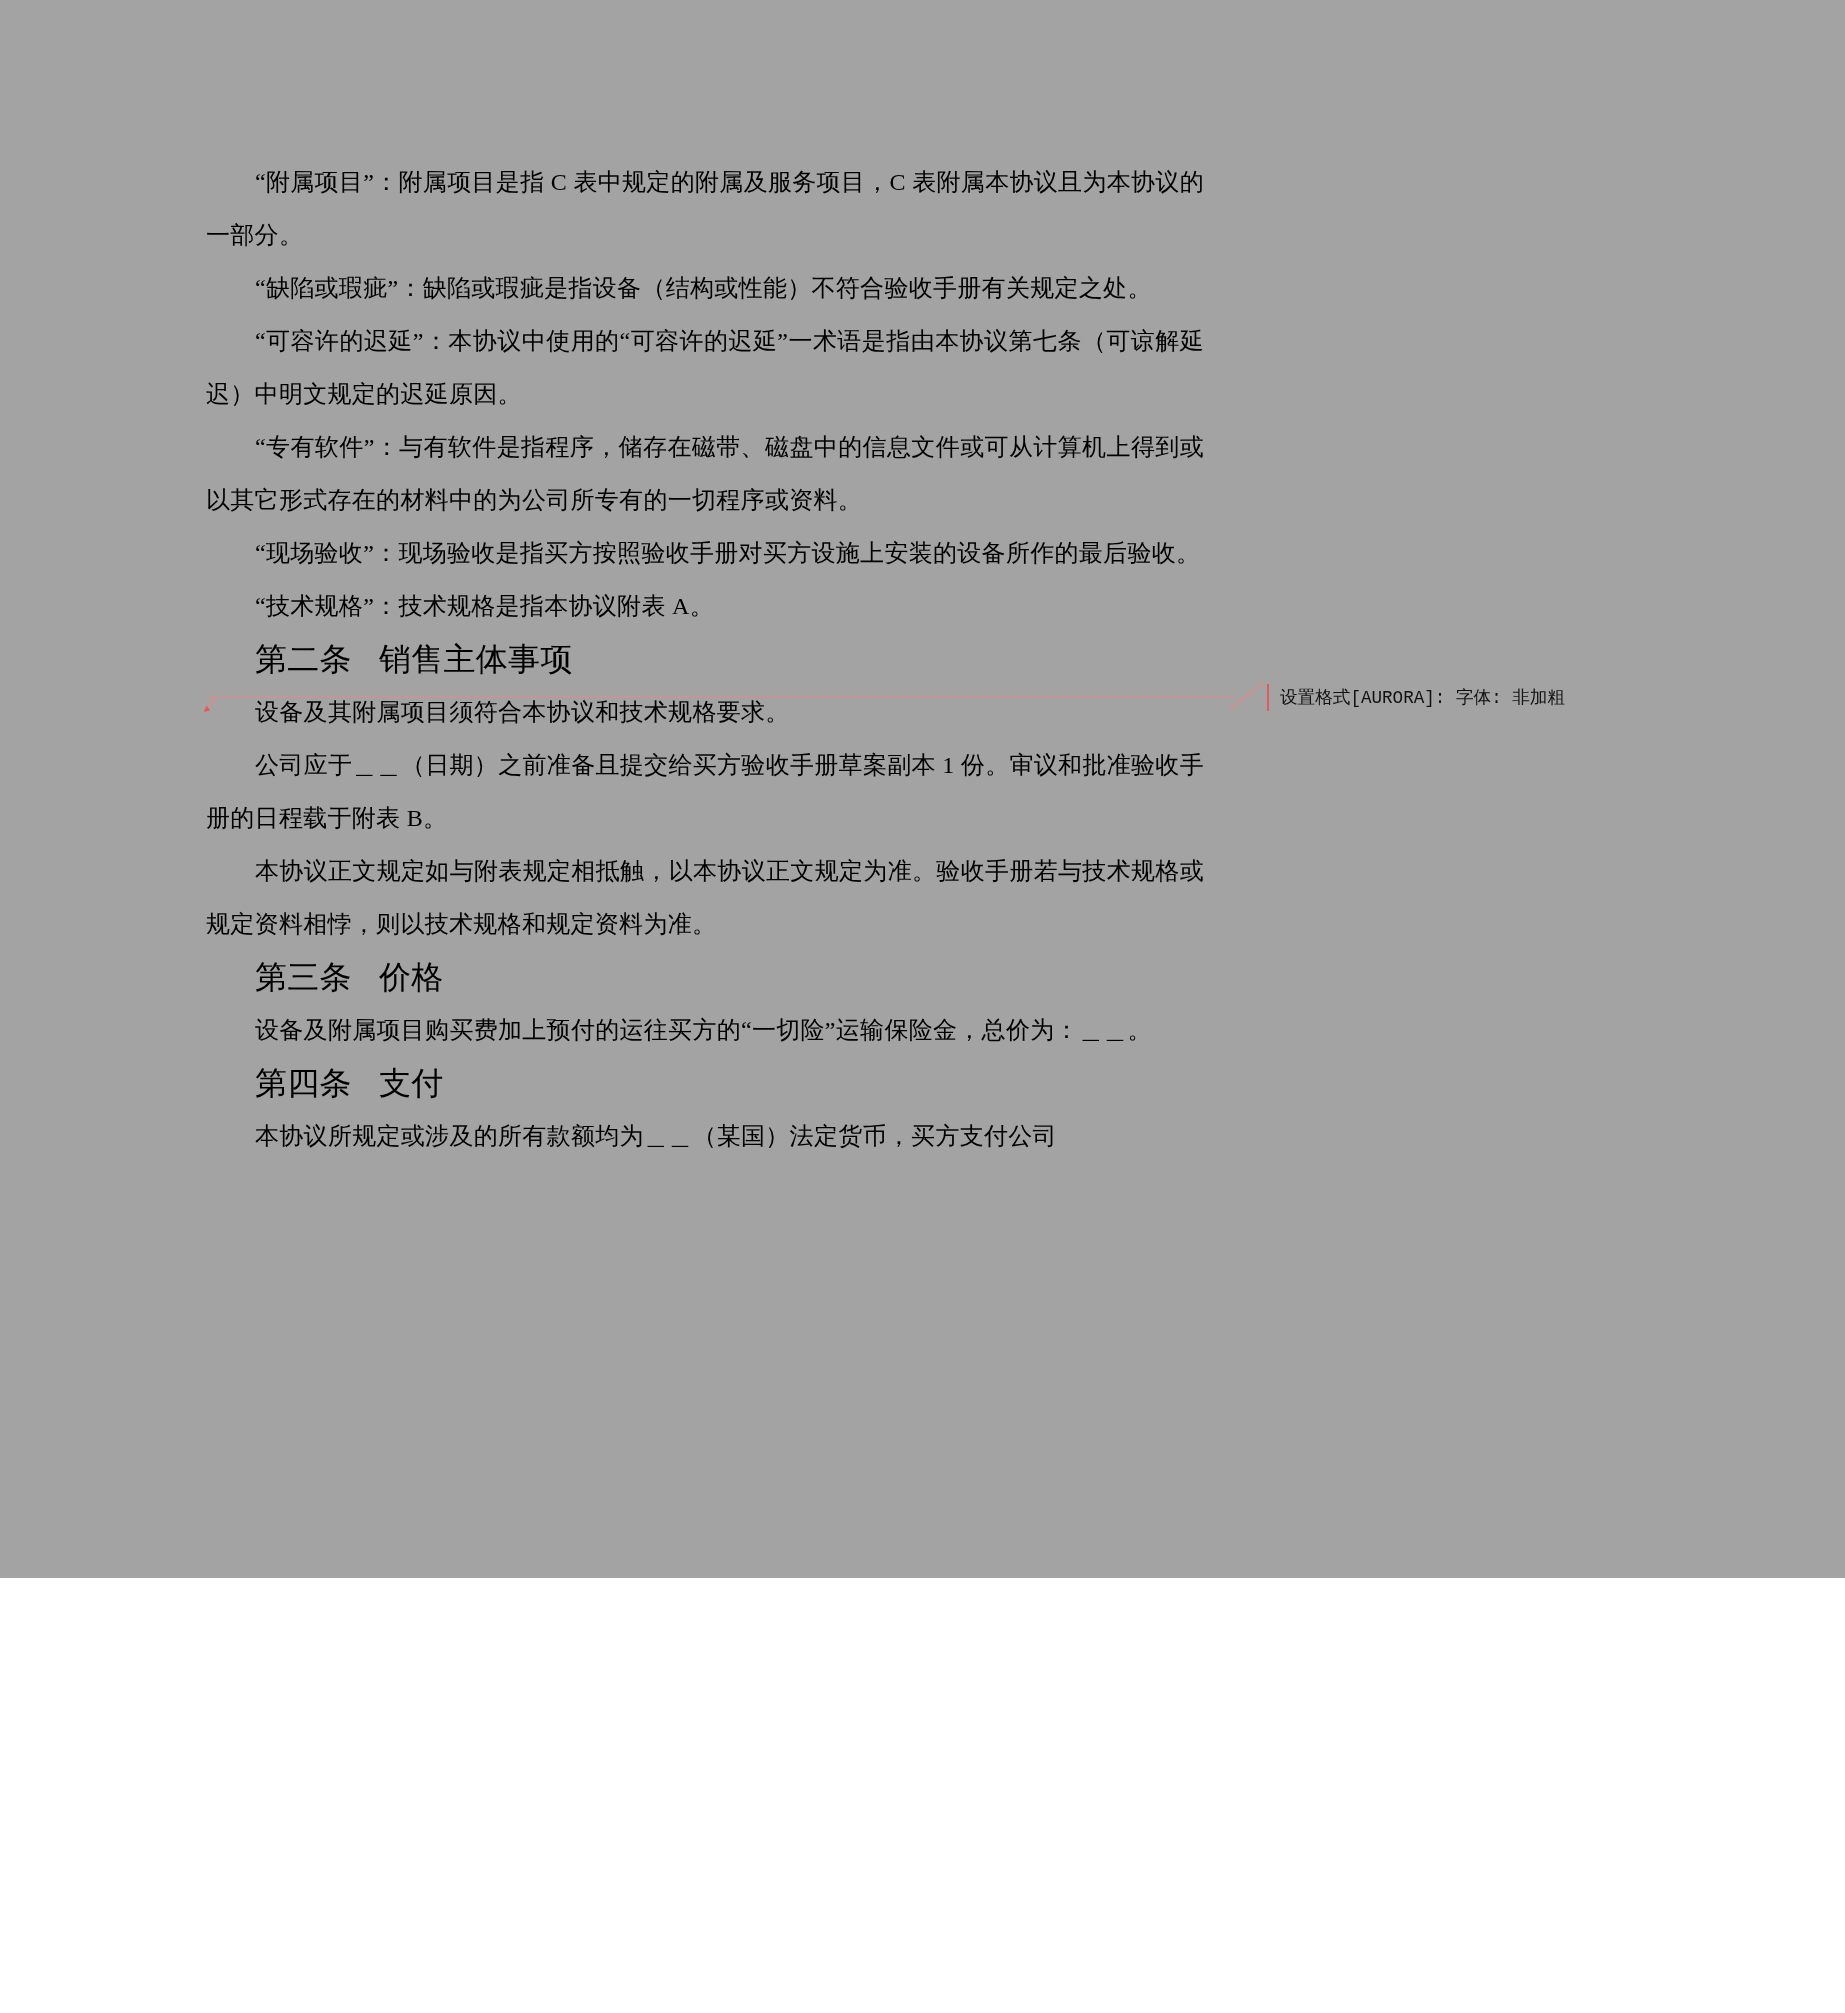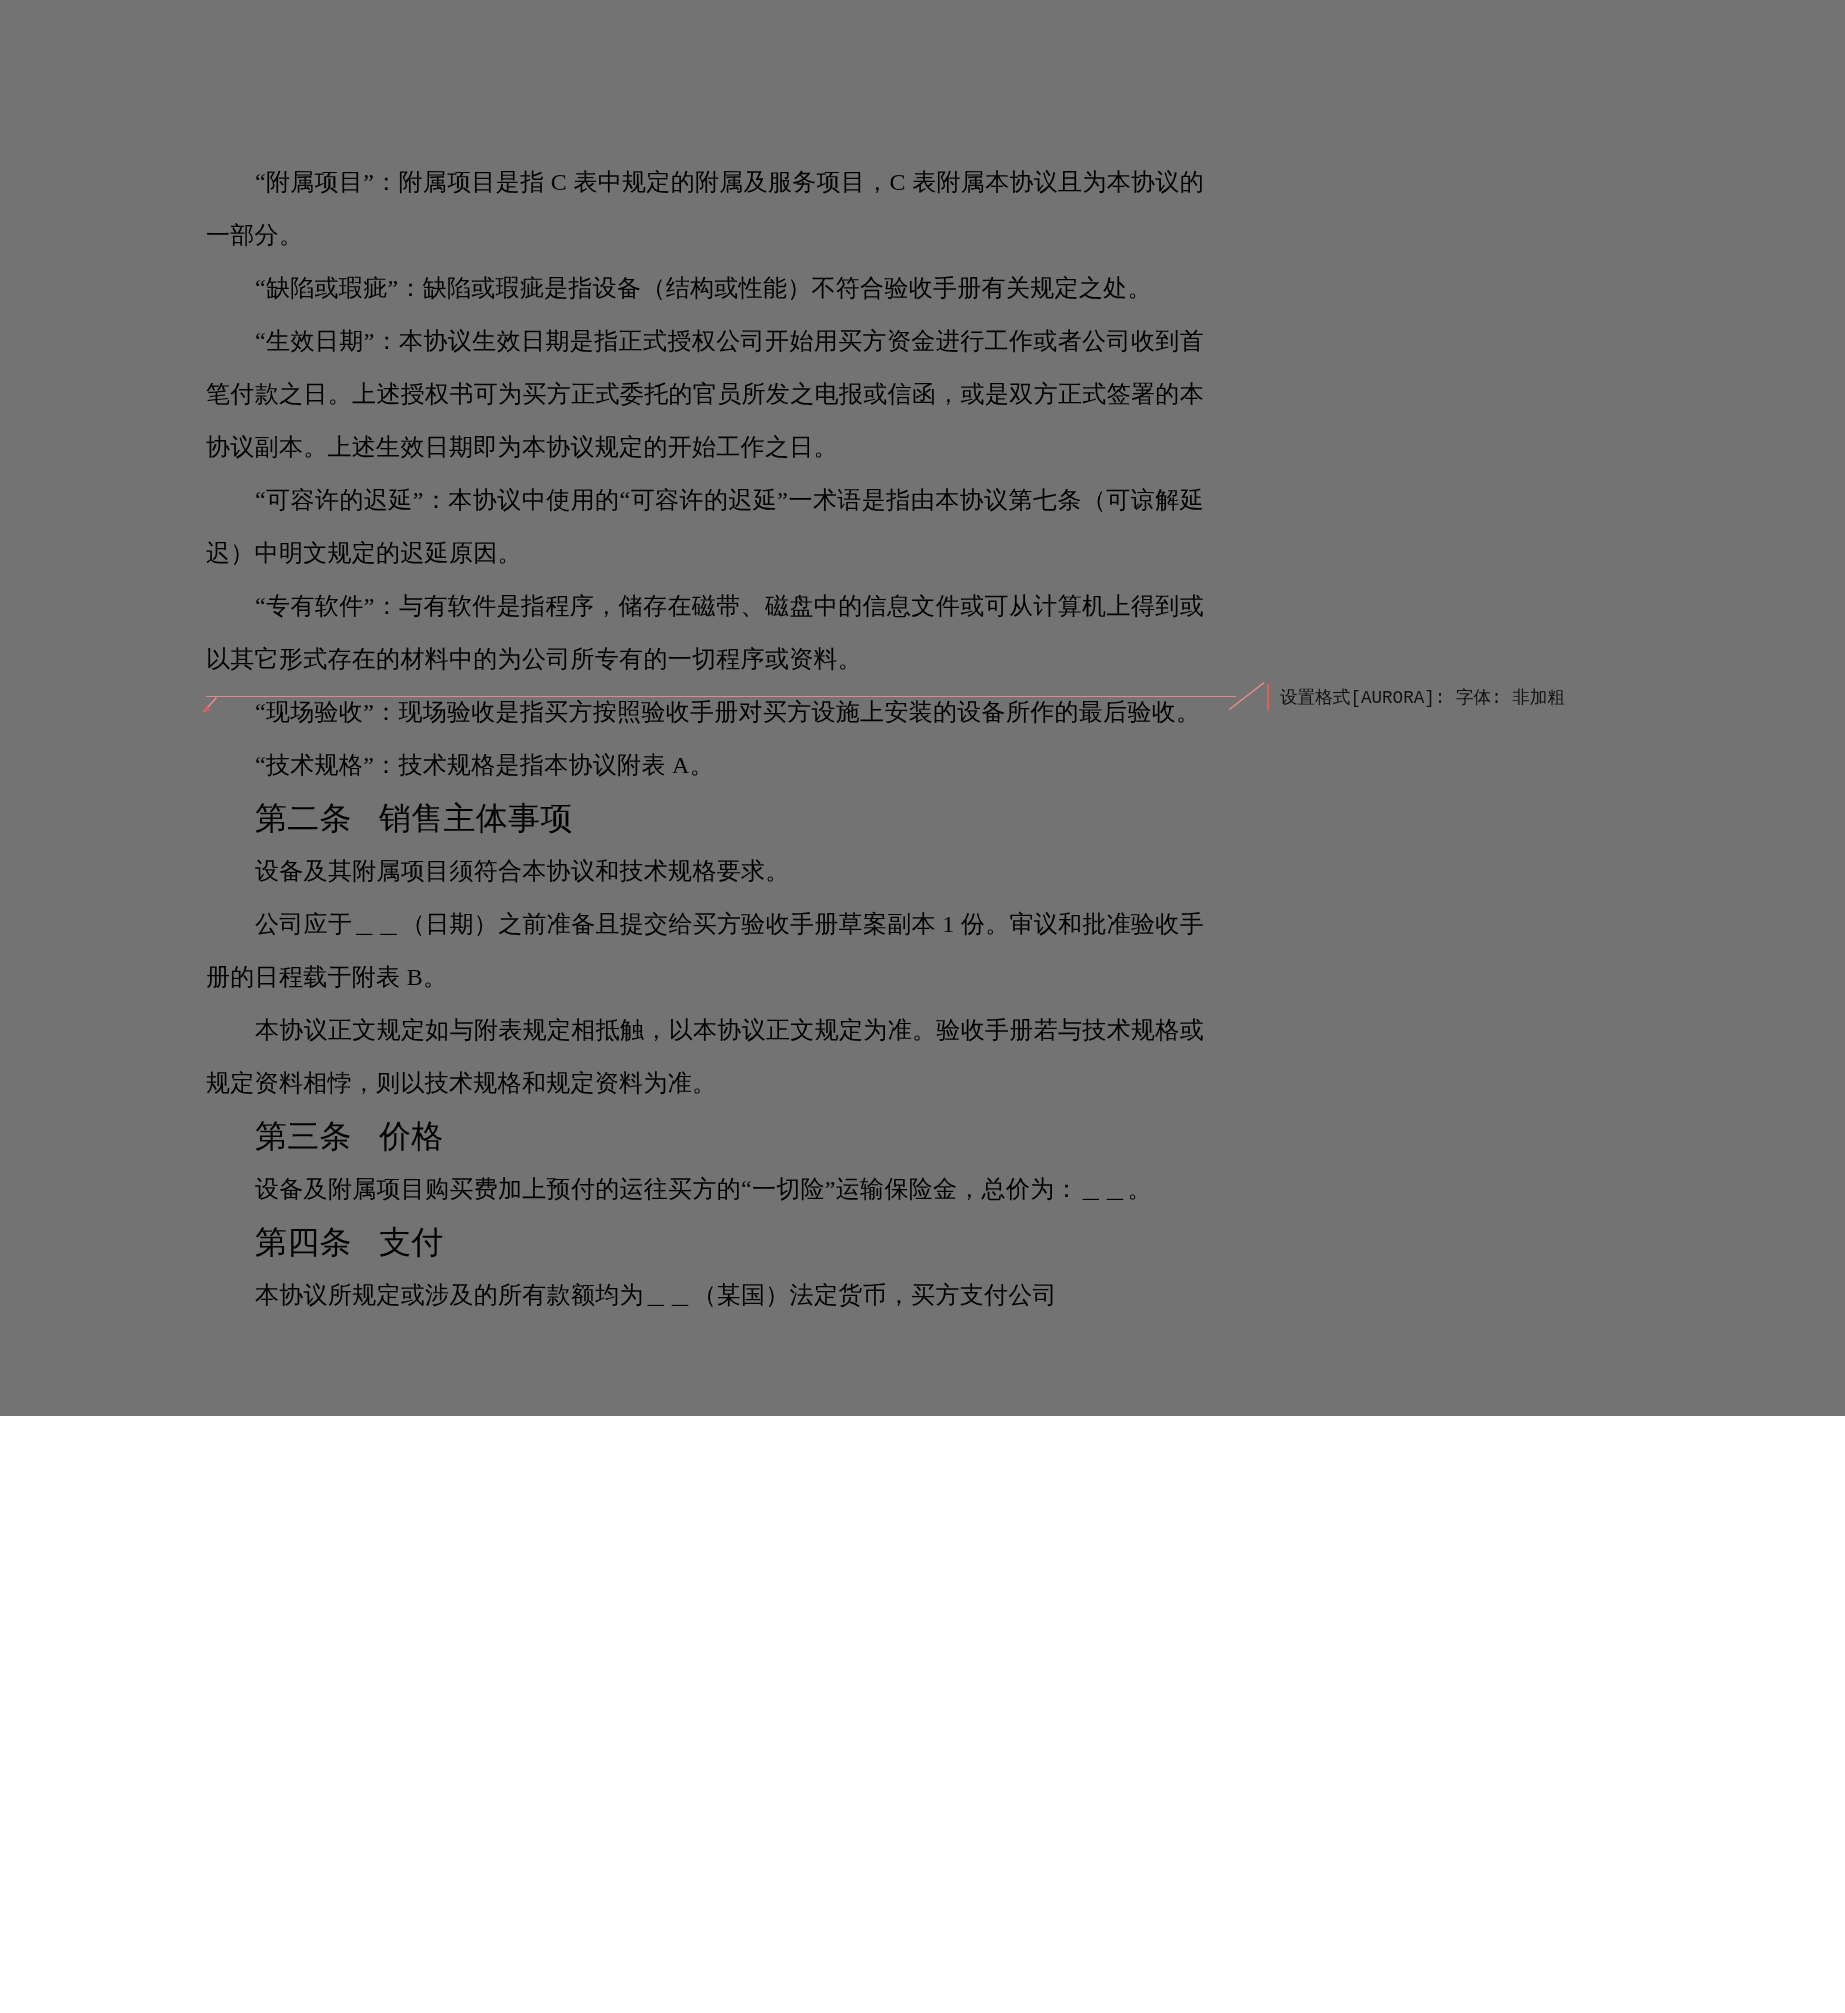--- a/index.html
+++ b/index.html
@@ -14,22 +14,22 @@
     font-family: "Liberation Serif", "DejaVu Serif", serif;
     color: #000000;
     overflow: hidden;
   }
 
   .page {
     position: absolute;
     top: 0;
     left: 0;
     width: 1846px;
-    height: 1416px;
-    background: #737373;
+    height: 1578px;
+    background: #a3a3a3;
   }
 
   
   .doc-body {
     position: absolute;
     left: 206px;
     top: 156px;
     width: 998px;
   }
 
@@ -112,21 +112,20 @@
 <body>
 
 <div class="page">
 
   <div class="doc-body">
 
     <p class="para indent">“附属项目”：附属项目是指 C 表中规定的附属及服务项目，C 表附属本协议且为本协议的一部分。</p>
 
     <p class="para indent">“缺陷或瑕疵”：缺陷或瑕疵是指设备（结构或性能）不符合验收手册有关规定之处。</p>
 
-    <p class="para indent">“生效日期”：本协议生效日期是指正式授权公司开始用买方资金进行工作或者公司收到首笔付款之日。上述授权书可为买方正式委托的官员所发之电报或信函，或是双方正式签署的本协议副本。上述生效日期即为本协议规定的开始工作之日。</p>
 
     <p class="para indent">“可容许的迟延”：本协议中使用的“可容许的迟延”一术语是指由本协议第七条（可谅解延迟）中明文规定的迟延原因。</p>
 
     <p class="para indent">“专有软件”：与有软件是指程序，储存在磁带、磁盘中的信息文件或可从计算机上得到或以其它形式存在的材料中的为公司所专有的一切程序或资料。</p>
 
     <p class="para indent">“现场验收”：现场验收是指买方按照验收手册对买方设施上安装的设备所作的最后验收。</p>
 
     <p class="para indent">“技术规格”：技术规格是指本协议附表 A。</p>
 
     <p class="heading"><span>第二条</span><span class="gap"></span><span>销售主体事项</span></p>

